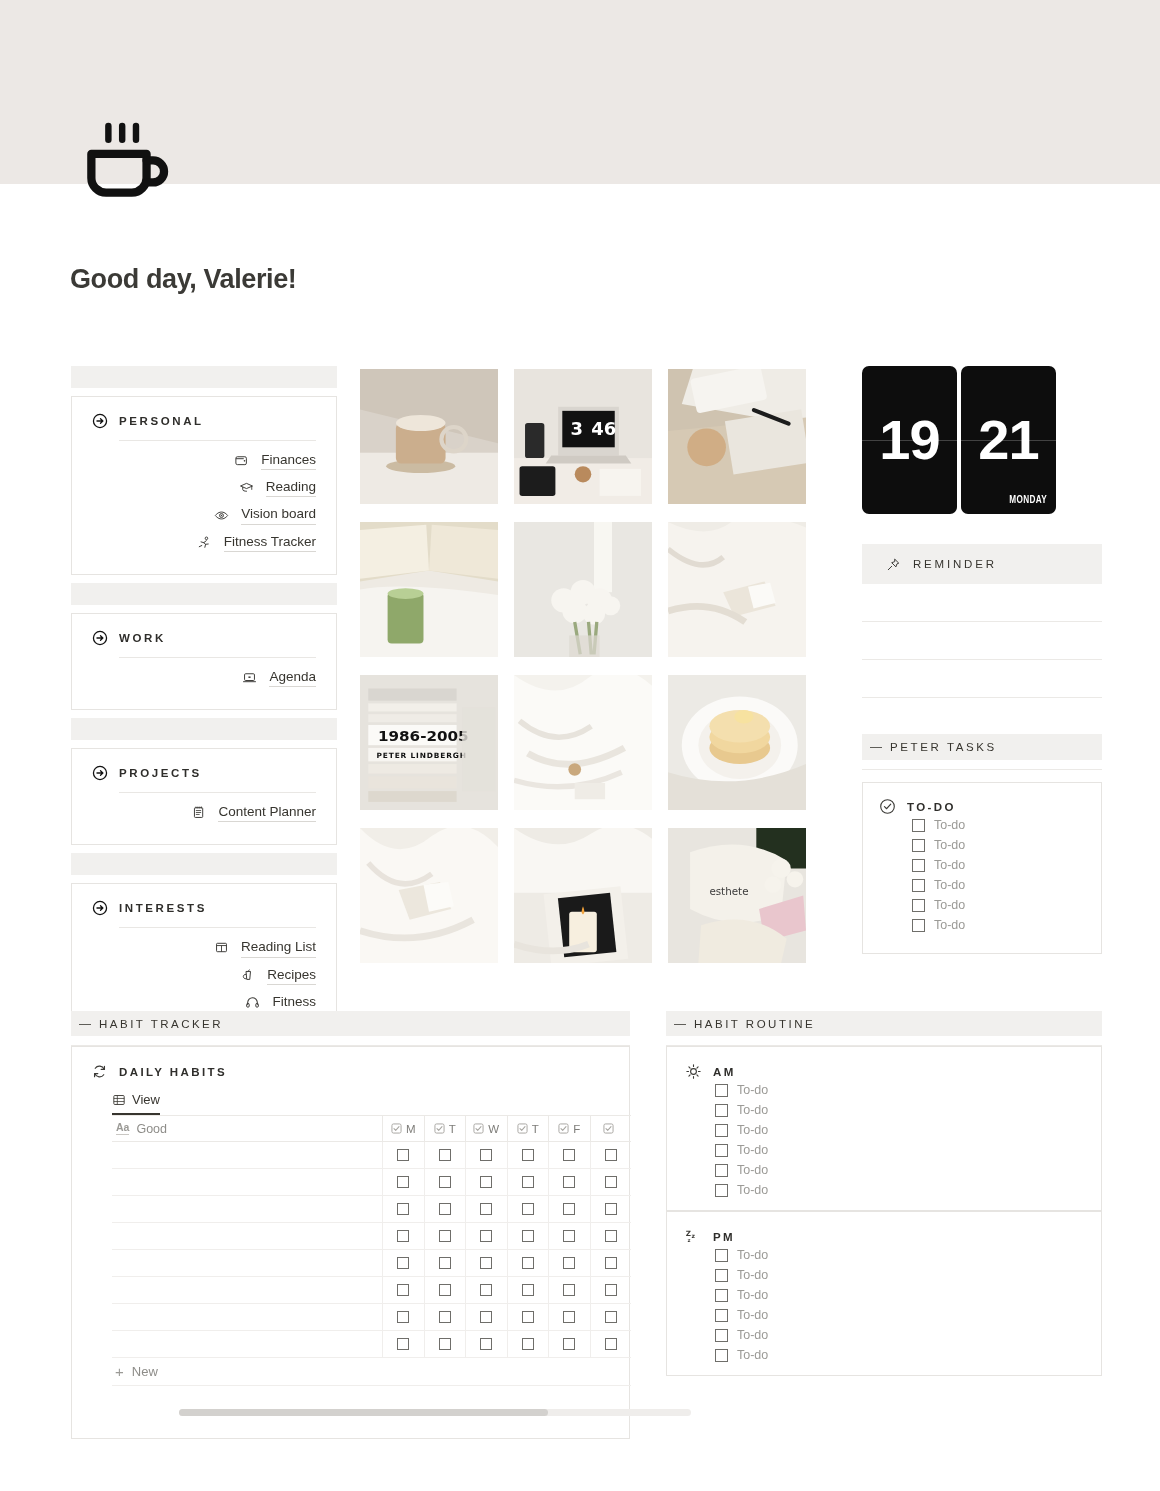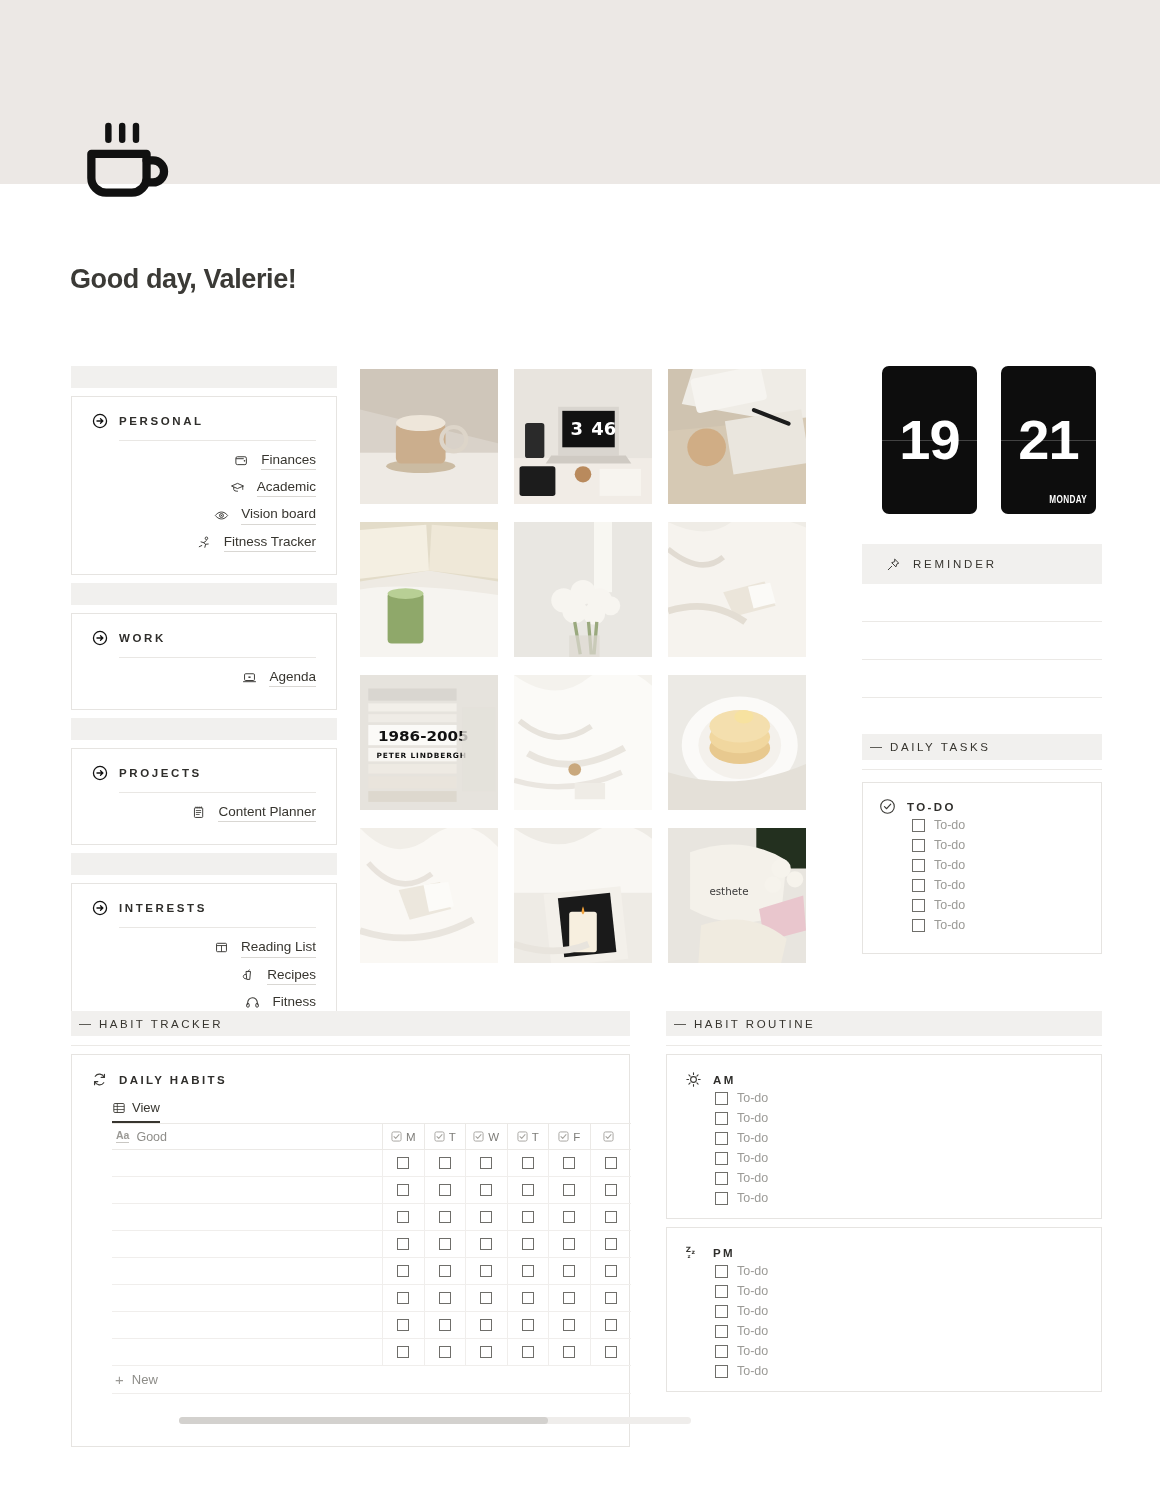--- a/index.html
+++ b/index.html
@@ -70,21 +70,21 @@
     width: 458px;
     display: grid; grid-template-columns: repeat(3, 138px);
     gap: 18px 16px;
   }
   .ph { width: 138px; height: 135px; overflow: hidden; position: relative; }
   .ph svg { width: 100%; height: 100%; display: block; }
 
   
   .rightcol { position: absolute; left: 862px; top: 0; width: 240px; }
 
-  .flip-clock { display: flex; gap: 24px; margin-left: 20px; }
+  .flip-clock { display: flex; gap: 4px; }
   .flip-card {
     position: relative; width: 95px; height: 148px;
     background: #0d0d0d; border-radius: 7px;
     display: flex; align-items: center; justify-content: center;
   }
   .flip-card .num {
     color: #fff; font-size: 56px; font-weight: bold;
     font-family: "Liberation Sans", sans-serif;
     letter-spacing: -1px; line-height: 1;
   }
@@ -146,21 +146,21 @@
   .bl { position: absolute; left: 71px; top: 0; width: 559px; }
   .br { position: absolute; left: 666px; top: 0; width: 436px; }
 
   .sec-band {
     background: #f1f0ee; height: 25px;
     display: flex; align-items: center; padding: 0 8px; gap: 8px;
   }
   .sec-band .band-label { font-size: 11.5px; letter-spacing: 2.5px; font-weight: 500; }
 
   .panel {
-    margin-top: 8px; border: 1px solid #e6e4e1; background: #fff;
+    margin-top: 0; border: 1px solid #e6e4e1; background: #fff;
   }
 
   
   .habit-panel { padding: 16px 0 0 0; height: 393px; position: relative; }
   .habit-head {
     display: flex; align-items: center; gap: 11px; padding: 0 0 0 19px;
   }
   .habit-head .sync-icon { width: 17px; height: 17px; flex: 0 0 17px; }
   .habit-head .sync-icon svg { width: 17px; height: 17px; display: block; }
   .habit-title {
@@ -280,21 +280,21 @@
           <span class="nav-label">Finances</span>
         </div>
         <div class="nav-item">
           <span class="mini-icon">
             <svg viewBox="0 0 20 20">
                 <path d="M10 4.5 18 8l-8 3.4L2 8z" fill="none" stroke="#3b3a36" stroke-width="1.3" stroke-linejoin="round"></path>
                 <path d="M5 9.6v3.2c0 1.3 2.3 2.2 5 2.2" fill="none" stroke="#3b3a36" stroke-width="1.3" stroke-linecap="round"></path>
                 <path d="M17 8.6v4" stroke="#3b3a36" stroke-width="1.2" stroke-linecap="round"></path>
               </svg>
           </span>
-          <span class="nav-label">Academic</span>
+          <span class="nav-label">Reading</span>
         </div>
         <div class="nav-item">
           <span class="mini-icon">
             <svg viewBox="0 0 20 20">
                 <path d="M1.8 10S5 5.4 10 5.4 18.2 10 18.2 10 15 14.6 10 14.6 1.8 10 1.8 10z" fill="none" stroke="#3b3a36" stroke-width="1.3"></path>
                 <circle cx="10" cy="10" r="2.6" fill="none" stroke="#3b3a36" stroke-width="1.3"></circle>
                 <circle cx="10" cy="10" r="1.1" fill="#3b3a36"></circle>
               </svg>
           </span>
           <span class="nav-label">Vision board</span>
@@ -581,21 +581,21 @@
       </div>
 
       <div class="reminder-lines">
         <div class="rline"></div>
         <div class="rline"></div>
         <div class="rline"></div>
       </div>
 
       <div class="dt-band">
         <span class="dash">—</span>
-        <span class="band-label">DAILY TASKS</span>
+        <span class="band-label">PETER TASKS</span>
       </div>
       <div class="thin-rule"></div>
 
       <div class="todo-card">
         <div class="todo-head">
           <span class="check-circle">
             <svg viewBox="0 0 20 20">
                 <circle cx="10" cy="10" r="8" fill="none" stroke="#3b3a36" stroke-width="1.3"></circle>
                 <path d="M6.4 10.2 9 12.6 13.8 7.2" fill="none" stroke="#3b3a36" stroke-width="1.4" stroke-linecap="round" stroke-linejoin="round"></path>
               </svg>

